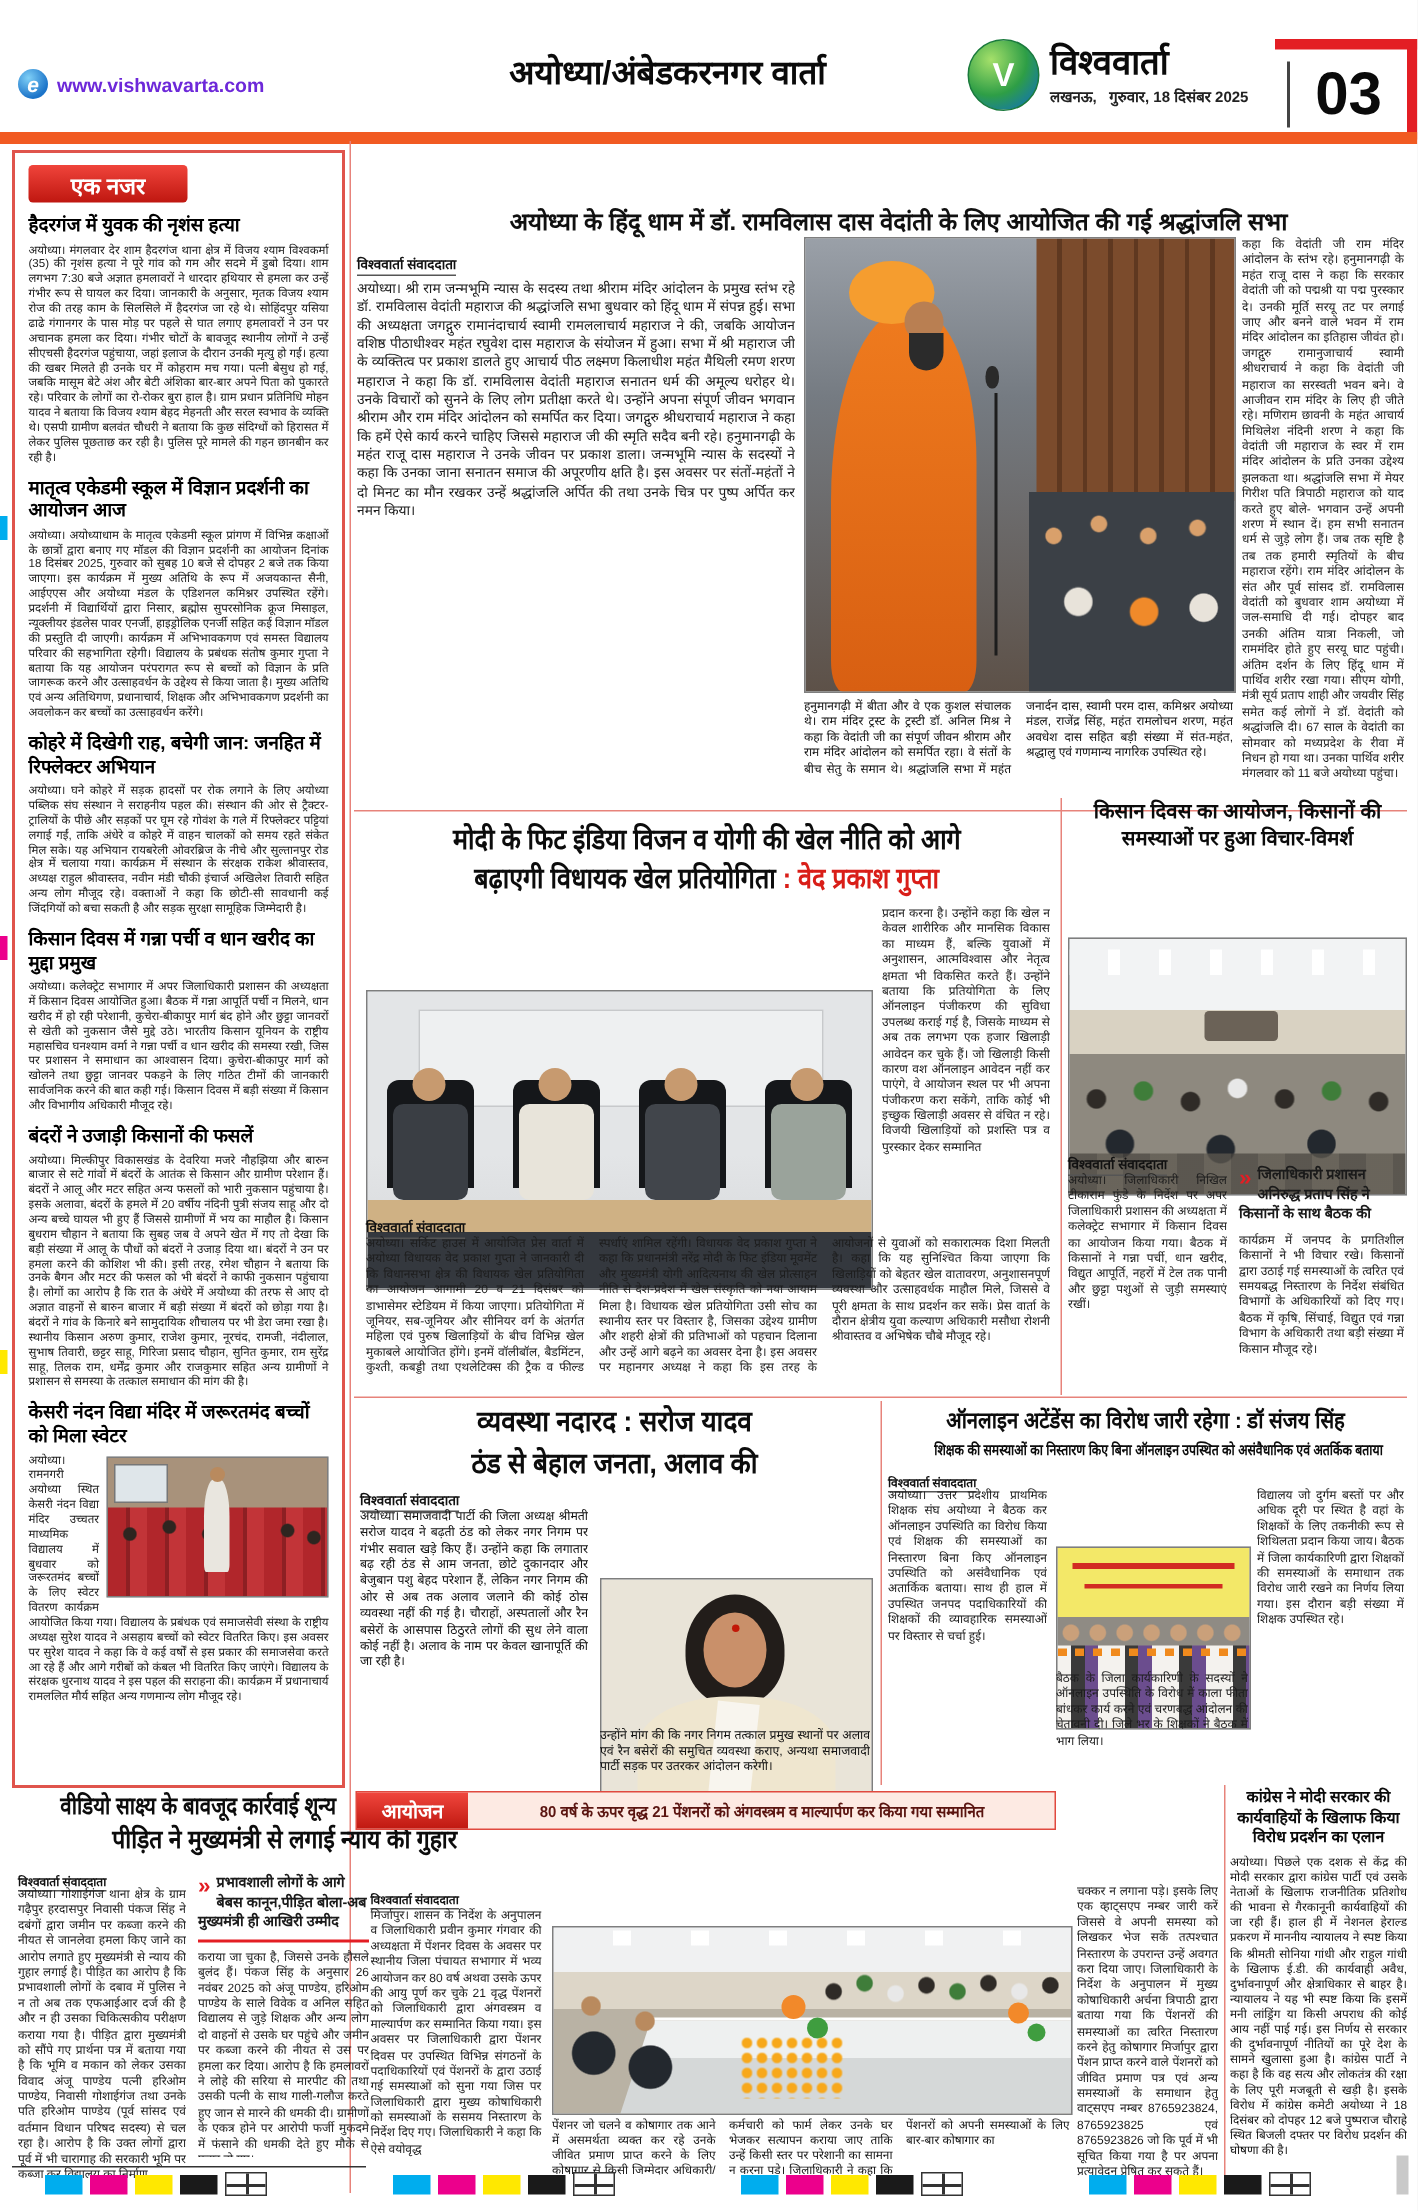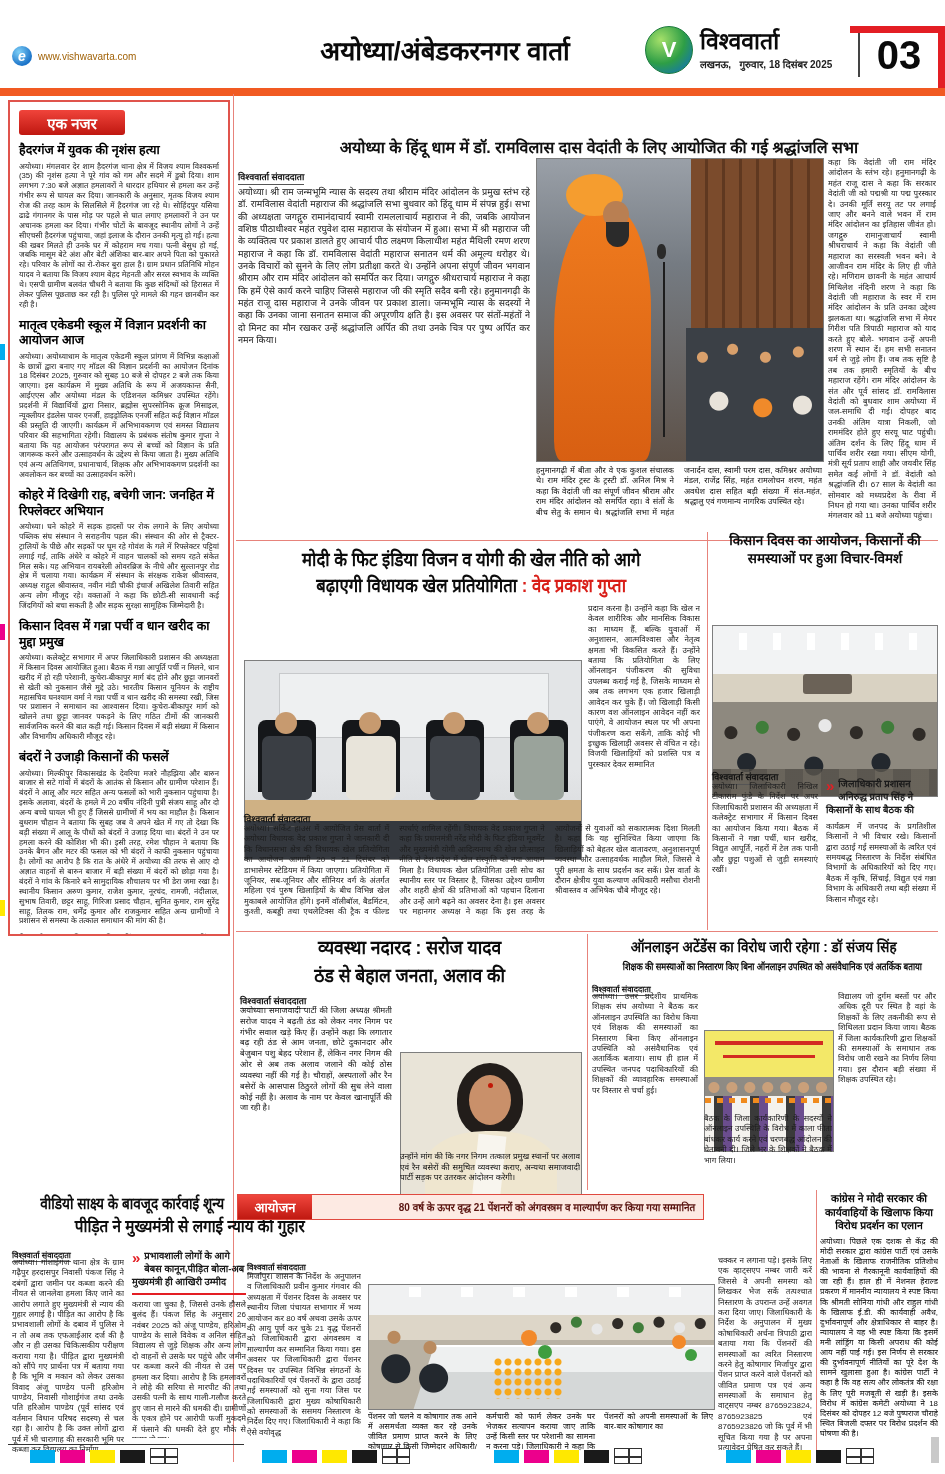--- a/index.html
+++ b/index.html
@@ -34,46 +34,46 @@
   .strip-badge{background:linear-gradient(180deg,#f0463d,#c01911);color:#fff;font-weight:800;font-size:13px;
                display:flex;align-items:center;justify-content:center}
 </style>
 </head>
 <body>
 
 <div class="page">
 
   <div class="abs" style="left:12px;top:46px;display:flex;align-items:center;gap:6px">
     <span style="width:20px;height:20px;border-radius:50%;background:radial-gradient(circle at 35% 30%,#7fd0f7,#1c74c9 70%);color:#fff;font-weight:800;font-size:14px;font-style:italic;display:flex;align-items:center;justify-content:center">e</span>
-    <span style="font-size:10px;font-weight:400;color:#a16207">www.vishwavarta.com</span>
+    <span style="font-size:13px;font-weight:700;color:#6d28d9">www.vishwavarta.com</span>
   </div>
 
   <div class="abs ctr" style="left:230px;top:32px;width:430px">
-    <span style="font-size:26px;font-weight:800;color:#0a0a0a">अयोध्या/अंबेडकरनगर वार्ता</span>
+    <span style="font-size:22px;font-weight:800;color:#0a0a0a">अयोध्या/अंबेडकरनगर वार्ता</span>
   </div>
 
   <div class="abs" style="left:645px;top:26px;display:flex;gap:7px;align-items:center">
     <span style="width:46px;height:46px;border-radius:50%;background:radial-gradient(circle at 32% 28%,#a5e06a,#2e9e46 52%,#1273b5 90%);display:flex;align-items:center;justify-content:center;color:#fff;font-weight:800;font-size:22px;border:1px solid #1b7a3d">V</span>
     <span style="display:inline-block">
       <span style="display:block;font-size:23px;font-weight:800;color:#0a0a0a;line-height:1">विश्ववार्ता</span>
       <span style="display:block;font-size:10px;font-weight:700;color:#222;margin-top:4px">
         <span>लखनऊ,</span>&nbsp;&nbsp;
         <span>गुरुवार, 18 दिसंबर 2025</span>
       </span>
     </span>
   </div>
 
-  <div class="abs" style="left:850px;top:26px;width:88px;height:60px;border-top:7px solid #e31e24;border-right:7px solid #e31e24;display:flex;">
+  <div class="abs" style="left:850px;top:26px;width:88px;height:60px;border-top:7px solid #e31e24;border-right:7px solid #e31e24;display:flex;align-items:center">
     <span style="width:2px;height:44px;background:#444;margin-left:8px"></span>
     <span style="flex:1;text-align:center;font-size:40px;font-weight:800;color:#0a0a0a">03</span>
   </div>
 
   <div class="abs" style="left:0;top:88px;width:945px;height:8px;background:#f15a22"></div>
 
-  <div class="abs sb" style="left:8px;top:100px;width:222px;height:836px">
+  <div class="abs sb" style="left:8px;top:100px;width:222px;height:1092px">
     <div class="sb-label">
         <span>एक नजर</span>
       </div>
 
     <div>
       <div class="sb-t">हैदरगंज में युवक की नृशंस हत्या</div>
       <div class="sb-b">अयोध्या। मंगलवार देर शाम हैदरगंज थाना क्षेत्र में विजय श्याम विश्वकर्मा (35) की नृशंस हत्या ने पूरे गांव को गम और सदमे में डुबो दिया। शाम लगभग 7:30 बजे अज्ञात हमलावरों ने धारदार हथियार से हमला कर उन्हें गंभीर रूप से घायल कर दिया। जानकारी के अनुसार, मृतक विजय श्याम रोज की तरह काम के सिलसिले में हैदरगंज जा रहे थे। सोहिंदपुर यसिया ढाढे गंगानगर के पास मोड़ पर पहले से घात लगाए हमलावरों ने उन पर अचानक हमला कर दिया। गंभीर चोटों के बावजूद स्थानीय लोगों ने उन्हें सीएचसी हैदरगंज पहुंचाया, जहां इलाज के दौरान उनकी मृत्यु हो गई। हत्या की खबर मिलते ही उनके घर में कोहराम मच गया। पत्नी बेसुध हो गई, जबकि मासूम बेटे अंश और बेटी अंशिका बार-बार अपने पिता को पुकारते रहे। परिवार के लोगों का रो-रोकर बुरा हाल है। ग्राम प्रधान प्रतिनिधि मोहन यादव ने बताया कि विजय श्याम बेहद मेहनती और सरल स्वभाव के व्यक्ति थे। एसपी ग्रामीण बलवंत चौधरी ने बताया कि कुछ संदिग्धों को हिरासत में लेकर पुलिस पूछताछ कर रही है। पुलिस पूरे मामले की गहन छानबीन कर रही है।</div>
     </div>
     <div>
       <div class="sb-t">मातृत्व एकेडमी स्कूल में विज्ञान प्रदर्शनी का आयोजन आज</div>
@@ -284,21 +284,21 @@
       <div class="pq" style="border-bottom:2px solid #e31e24;padding-bottom:4px">
         <span class="mk">»</span><span>प्रभावशाली लोगों के आगे बेबस कानून,पीड़ित बोला-अब मुख्यमंत्री ही आखिरी उम्मीद</span>
       </div>
       <div class="jt bd" style="margin-top:5px;height:138px">कराया जा चुका है, जिससे उनके हौसले बुलंद हैं। पंकज सिंह के अनुसार 26 नवंबर 2025 को अंजू पाण्डेय, हरिओम पाण्डेय के साले विवेक व अनिल सहित विद्यालय से जुड़े शिक्षक और अन्य लोग दो वाहनों से उसके घर पहुंचे और जमीन पर कब्जा करने की नीयत से उस पर हमला कर दिया। आरोप है कि हमलावरों ने लोहे की सरिया से मारपीट की तथा उसकी पत्नी के साथ गाली-गलौज करते हुए जान से मारने की धमकी दी। ग्रामीणों के एकत्र होने पर आरोपी फर्जी मुकदमे में फंसाने की धमकी देते हुए मौके से फरार हो गए।</div>
     </div>
   </div>
 
   <div class="abs" style="left:237px;top:1194px;width:577px;height:270px">
     <div class="abs" style="left:0;top:0;width:467px;height:26px;background:#fdeae3;border:1px solid #e0493f;display:flex;box-sizing:border-box">
       <span class="strip-badge" style="width:74px">आयोजन</span>
-      <span style="flex:1;display:flex;align-items:center;justify-content:flex-end">
+      <span style="flex:1;display:flex;align-items:center;justify-content:center">
         <span class="cnd" style="font-size:10.5px;transform:scaleX(.95);color:#5a1410">80 वर्ष के ऊपर वृद्ध 21 पेंशनरों को अंगवस्त्रम व माल्यार्पण कर किया गया सम्मानित</span>
       </span>
     </div>
     <div class="abs" style="left:10px;top:62px"><span class="byline" style="font-size:8px">विश्ववार्ता संवाददाता</span></div>
     <div class="abs jt bd" style="left:10px;top:78px;width:114px;height:186px">मिर्जापुर। शासन के निर्देश के अनुपालन व जिलाधिकारी प्रवीन कुमार गंगवार की अध्यक्षता में पेंशनर दिवस के अवसर पर स्थानीय जिला पंचायत सभागार में भव्य आयोजन कर 80 वर्ष अथवा उसके ऊपर की आयु पूर्ण कर चुके 21 वृद्ध पेंशनरों को जिलाधिकारी द्वारा अंगवस्त्रम व माल्यार्पण कर सम्मानित किया गया। इस अवसर पर जिलाधिकारी द्वारा पेंशनर दिवस पर उपस्थित विभिन्न संगठनों के पदाधिकारियों एवं पेंशनरों के द्वारा उठाई गई समस्याओं को सुना गया जिस पर जिलाधिकारी द्वारा मुख्य कोषाधिकारी को समस्याओं के ससमय निस्तारण के निर्देश दिए गए। जिलाधिकारी ने कहा कि ऐसे वयोवृद्ध</div>
 
     <div class="abs ph" style="left:131px;top:90px;width:345px;height:124px">
       <div style="left:0;top:0;right:0;bottom:0;background:linear-gradient(180deg,#f0f1f2 0 24%,#ddd6c8 24% 44%,#b9b2a4 44% 100%)"></div>
       <div style="left:0;top:2%;width:100%;height:8%;background:repeating-linear-gradient(90deg,transparent 0 40px,#ffffff 40px 52px)"></div>
       <div style="left:16%;bottom:0;width:88%;height:50%;background:linear-gradient(180deg,#eef0f0 0 40%,#d5d8d8 40%);transform:skewX(-18deg);border-top:2px solid #fff"></div>

